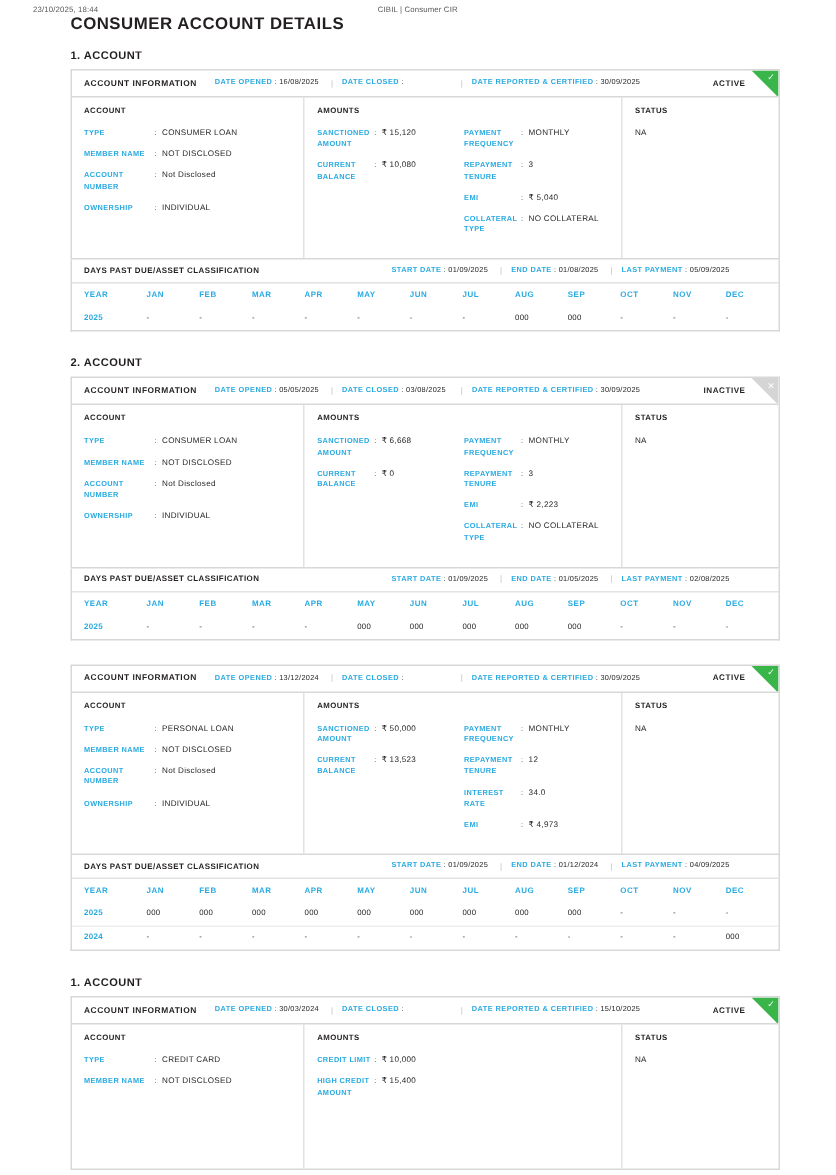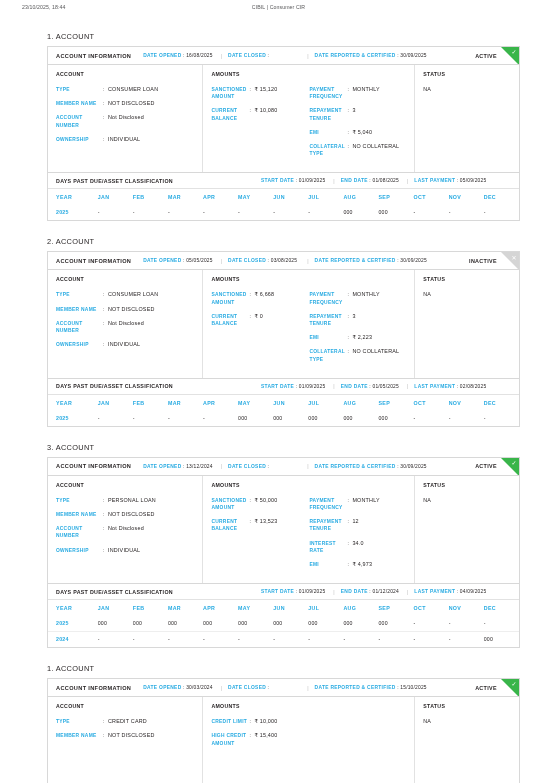--- a/index.html
+++ b/index.html
@@ -23,21 +23,21 @@
   
   .page-title{
     position:absolute;left:47px;top:10px;
     font-size:11.2px;font-weight:bold;letter-spacing:.35px;color:#231f20;
   }
 
   
   .content{position:absolute;left:47px;top:32px;width:473px;}
 
   .acct-heading{
-    font-size:7.4px;font-weight:normal;letter-spacing:.3px;color:#231f20;
+    font-size:7.4px;font-weight:bold;letter-spacing:.3px;color:#231f20;
     margin:0 0 5px 0;
   }
   .acct-block{margin-bottom:16px;}
 
   
   .card{
     border:1px solid #d8d8d8;background:#fff;position:relative;
   }
   .card-bar{
     position:relative;display:flex;align-items:center;
@@ -117,20 +117,21 @@
 </head>
 <body>
 
 <div class="page">
 
   <div class="print-header">
     <div class="ph-left">23/10/2025, 18:44</div>
     <div class="ph-center">CIBIL | Consumer CIR</div>
   </div>
 
+  <div class="page-title">CONSUMER ACCOUNT DETAILS</div>
 
   <div class="content" id="content">
       <div class="acct-block">
         <div class="acct-heading">1. ACCOUNT</div>
         <div class="card">
           <div class="card-bar">
             <span class="bar-title">ACCOUNT INFORMATION</span>
             <span class="bar-field" style="margin-left: 12px;"><span class="lbl">DATE OPENED</span> : 16/08/2025</span>
             <span class="bar-sep" style="margin-left: 8px;">|</span>
             <span class="bar-field" style="margin-left: 6px;"><span class="lbl">DATE CLOSED</span> : </span>
@@ -380,21 +381,20 @@
                 <td>000</td>
                 <td>-</td>
                 <td>-</td>
                 <td>-</td>
               </tr>
             </tbody>
           </table>
         </div>
       </div>
       <div class="acct-block">
-        <div class="acct-heading">3. ACCOUNT</div>
         <div class="card">
           <div class="card-bar">
             <span class="bar-title">ACCOUNT INFORMATION</span>
             <span class="bar-field" style="margin-left: 12px;"><span class="lbl">DATE OPENED</span> : 13/12/2024</span>
             <span class="bar-sep" style="margin-left: 8px;">|</span>
             <span class="bar-field" style="margin-left: 6px;"><span class="lbl">DATE CLOSED</span> : </span>
             <span class="bar-sep" style="margin-left: 38px;">|</span>
             <span class="bar-field" style="margin-left: 6px;"><span class="lbl">DATE REPORTED &amp; CERTIFIED</span> : 30/09/2025</span>
             <span class="bar-status">ACTIVE</span>
             <div class="corner"></div>

